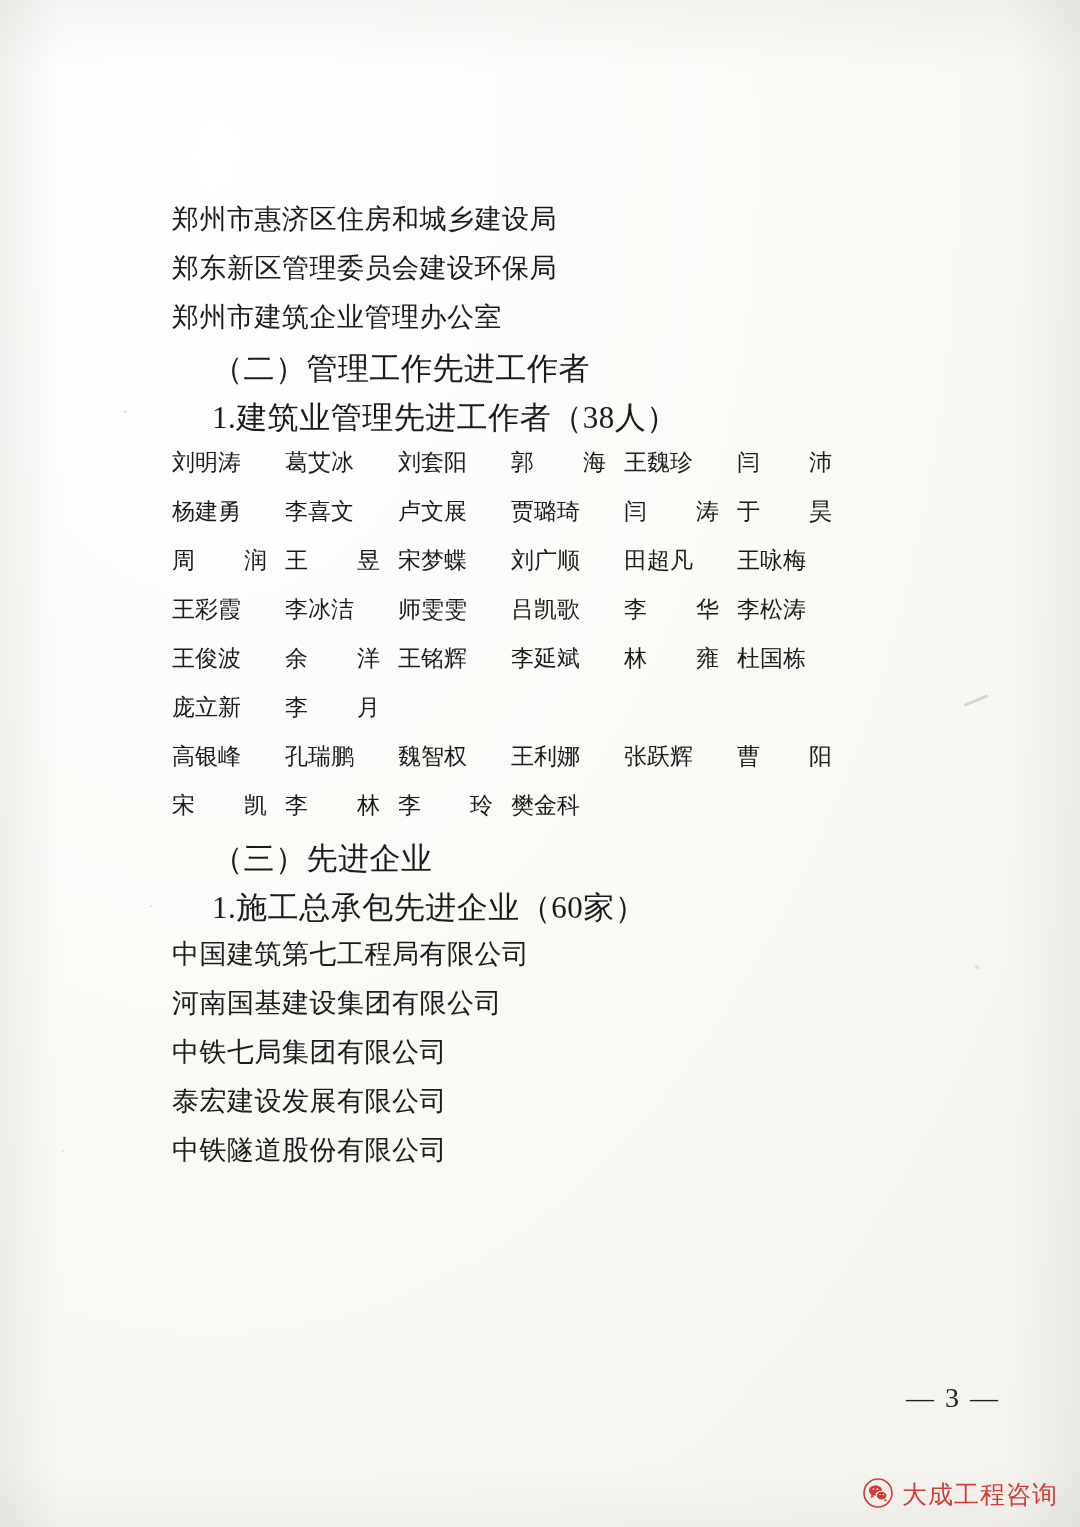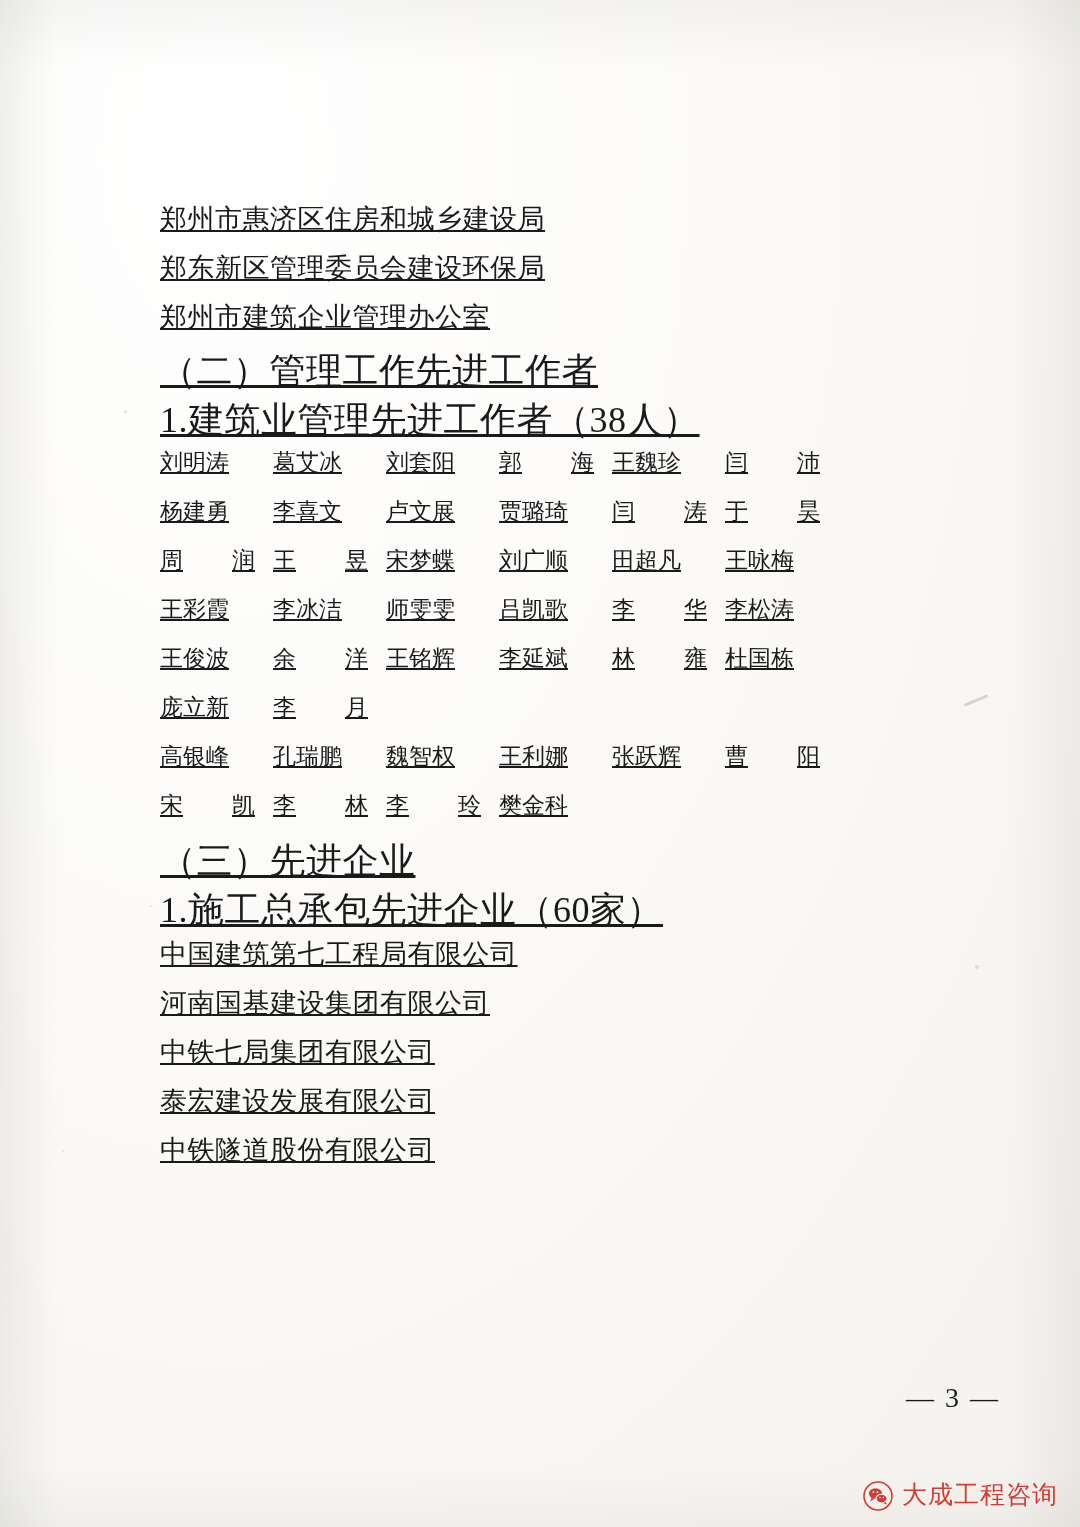--- a/index.html
+++ b/index.html
@@ -27,38 +27,38 @@
     inset: 0;
     pointer-events: none;
     background:
       linear-gradient(to right, rgba(120,120,110,0.10) 0px, rgba(255,255,255,0) 60px),
       linear-gradient(to left, rgba(120,120,110,0.09) 0px, rgba(255,255,255,0) 70px),
       linear-gradient(to bottom, rgba(120,120,110,0.07) 0px, rgba(255,255,255,0) 70px),
       linear-gradient(to top, rgba(120,120,110,0.06) 0px, rgba(255,255,255,0) 60px);
   }
   .doc-body {
     position: absolute;
-    left: 160px;
+    left: 172px;
     top: 206px;
     width: 700px;
     color: #1a1a1a;
     font-size: 27px;
     line-height: 1.0;
-    text-decoration: underline;
   }
   .line {
     height: 49px;
     white-space: nowrap;
     letter-spacing: 0.5px;
   }
   .line.plain {
     font-size: 27px;
   }
   .line.heading {
-    font-size: 36px;
+    font-size: 31px;
+    margin-left: 40px;
   }
   
   .names-row {
     display: flex;
     height: 49px;
     width: 682px;
   }
   .names-row .cell {
     flex: 0 0 113px;
     display: flex;
@@ -87,21 +87,21 @@
     color: #1c1c1c;
     letter-spacing: 2px;
     font-family: "Liberation Serif", serif;
   }
   
   .watermark {
     position: absolute;
     right: 22px;
     bottom: 16px;
     display: flex;
-    align-items: flex-end;
+    align-items: flex-start;
     gap: 9px;
     color: #d0342c;
     font-size: 25px;
     font-family: "Liberation Sans", sans-serif;
     letter-spacing: 1px;
     opacity: 0.95;
   }
   .wm-logo {
     width: 30px;
     height: 30px;

